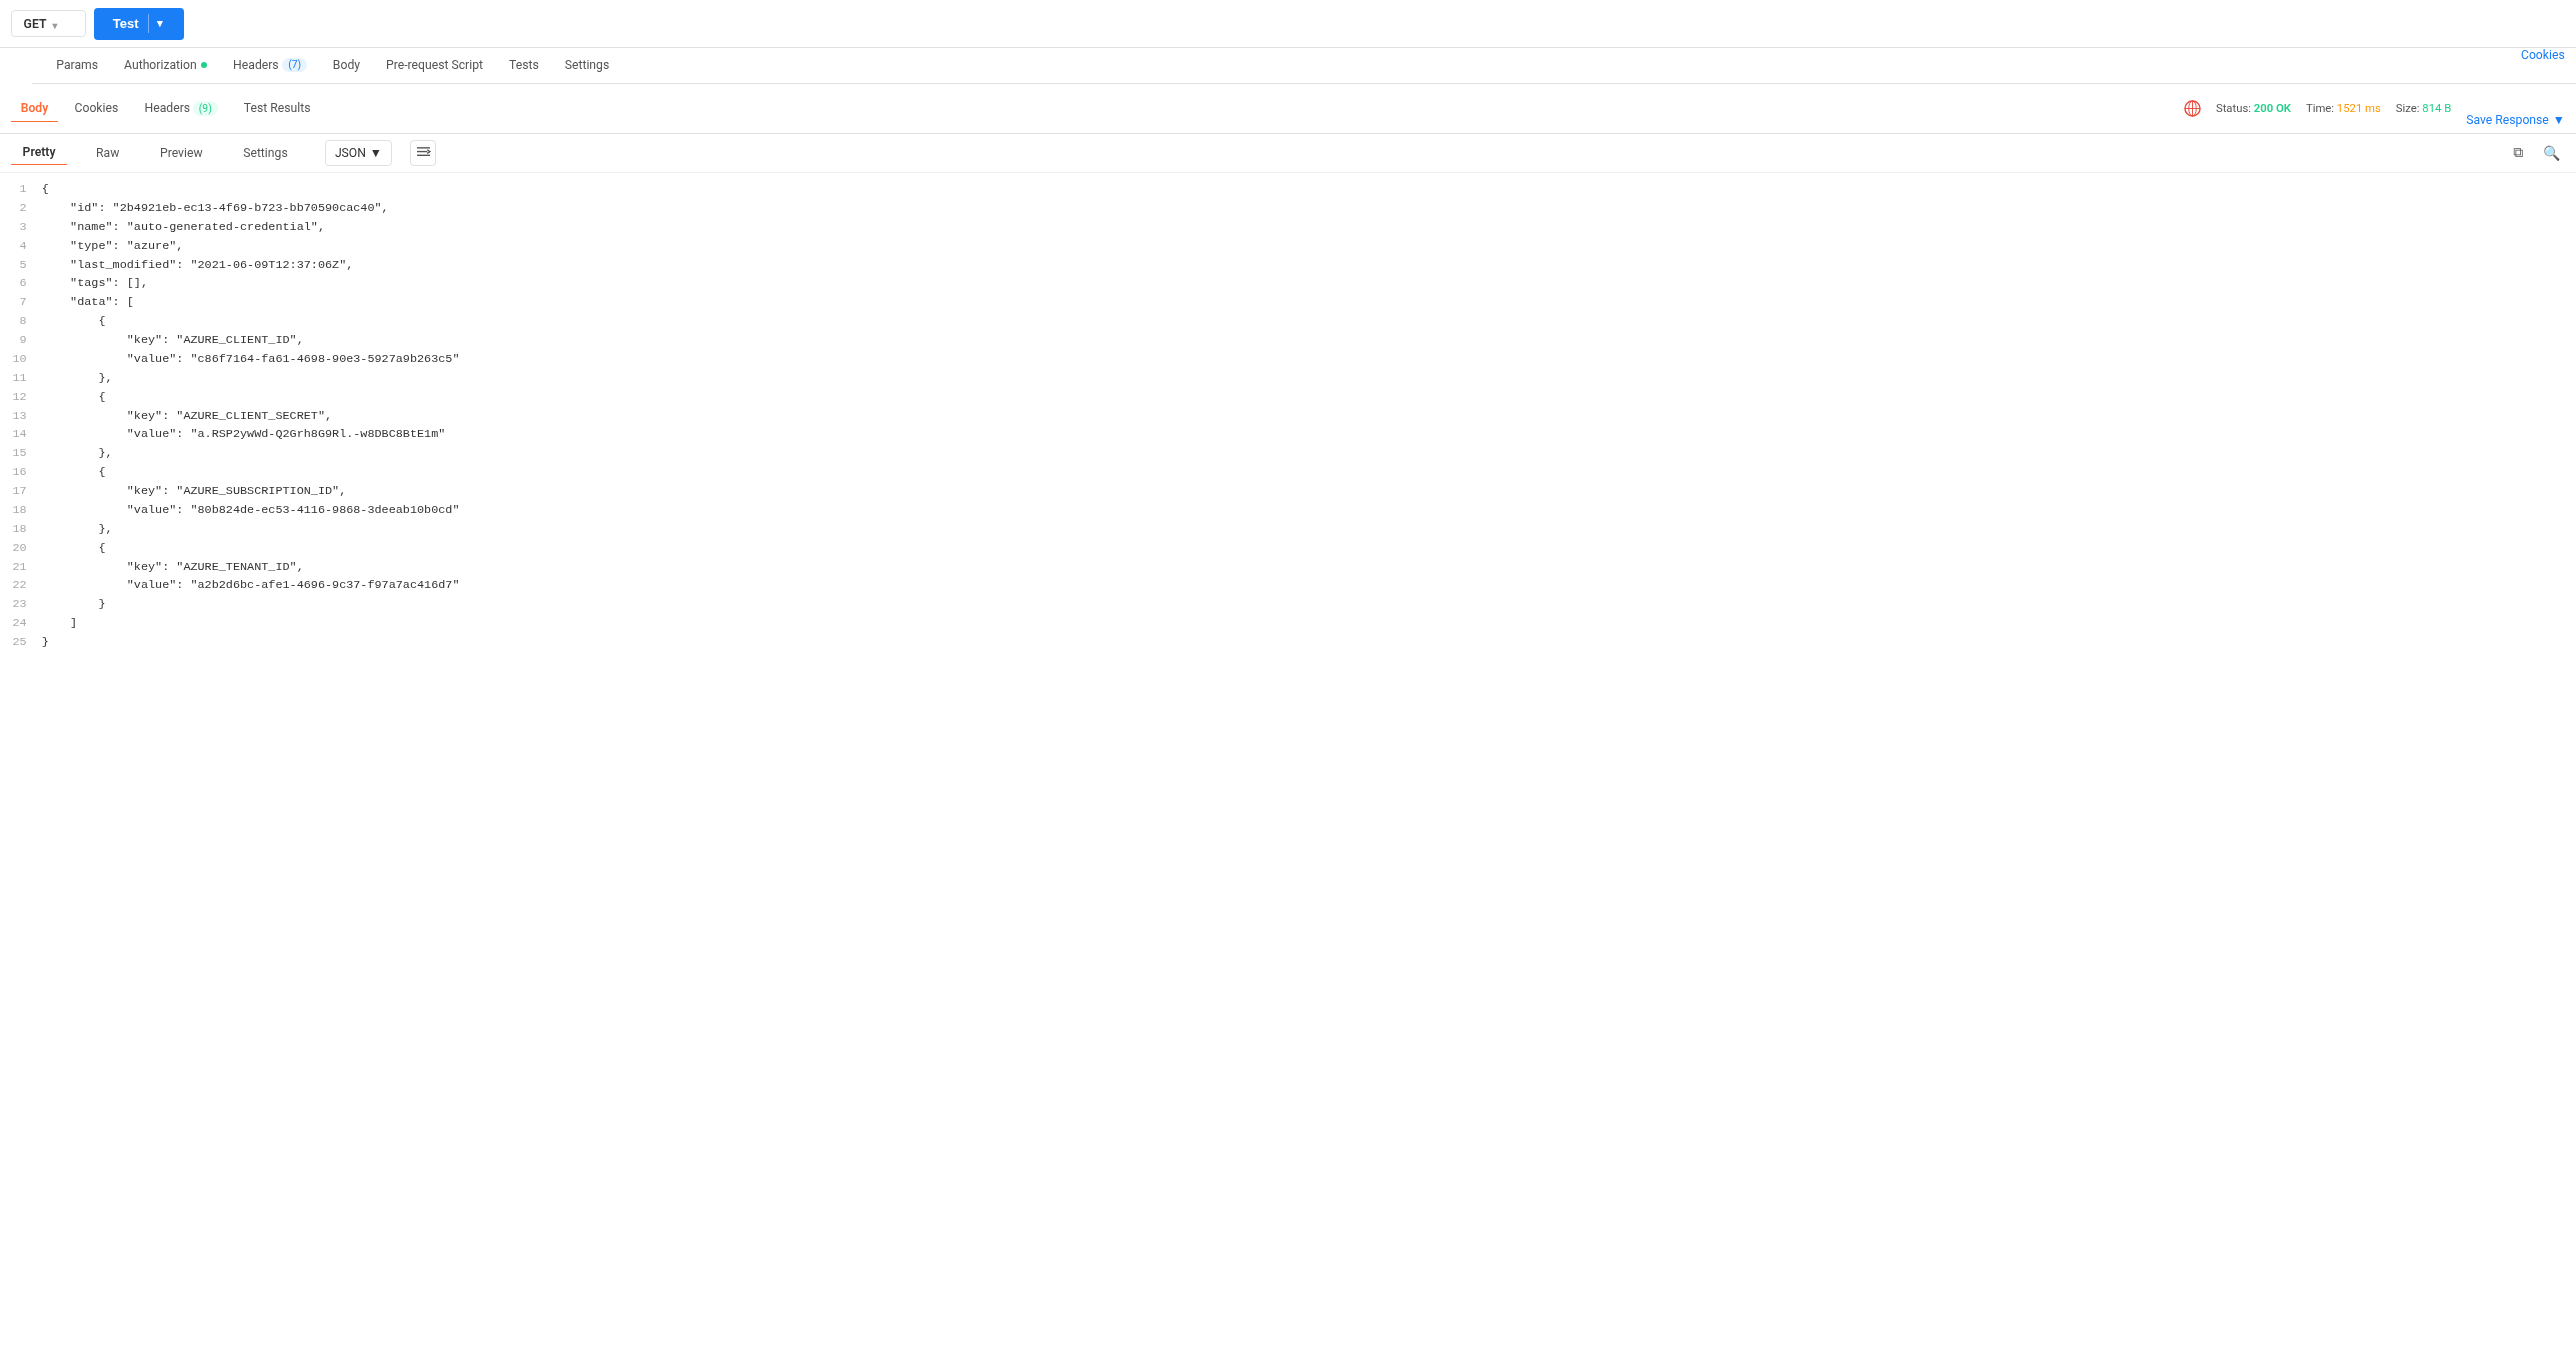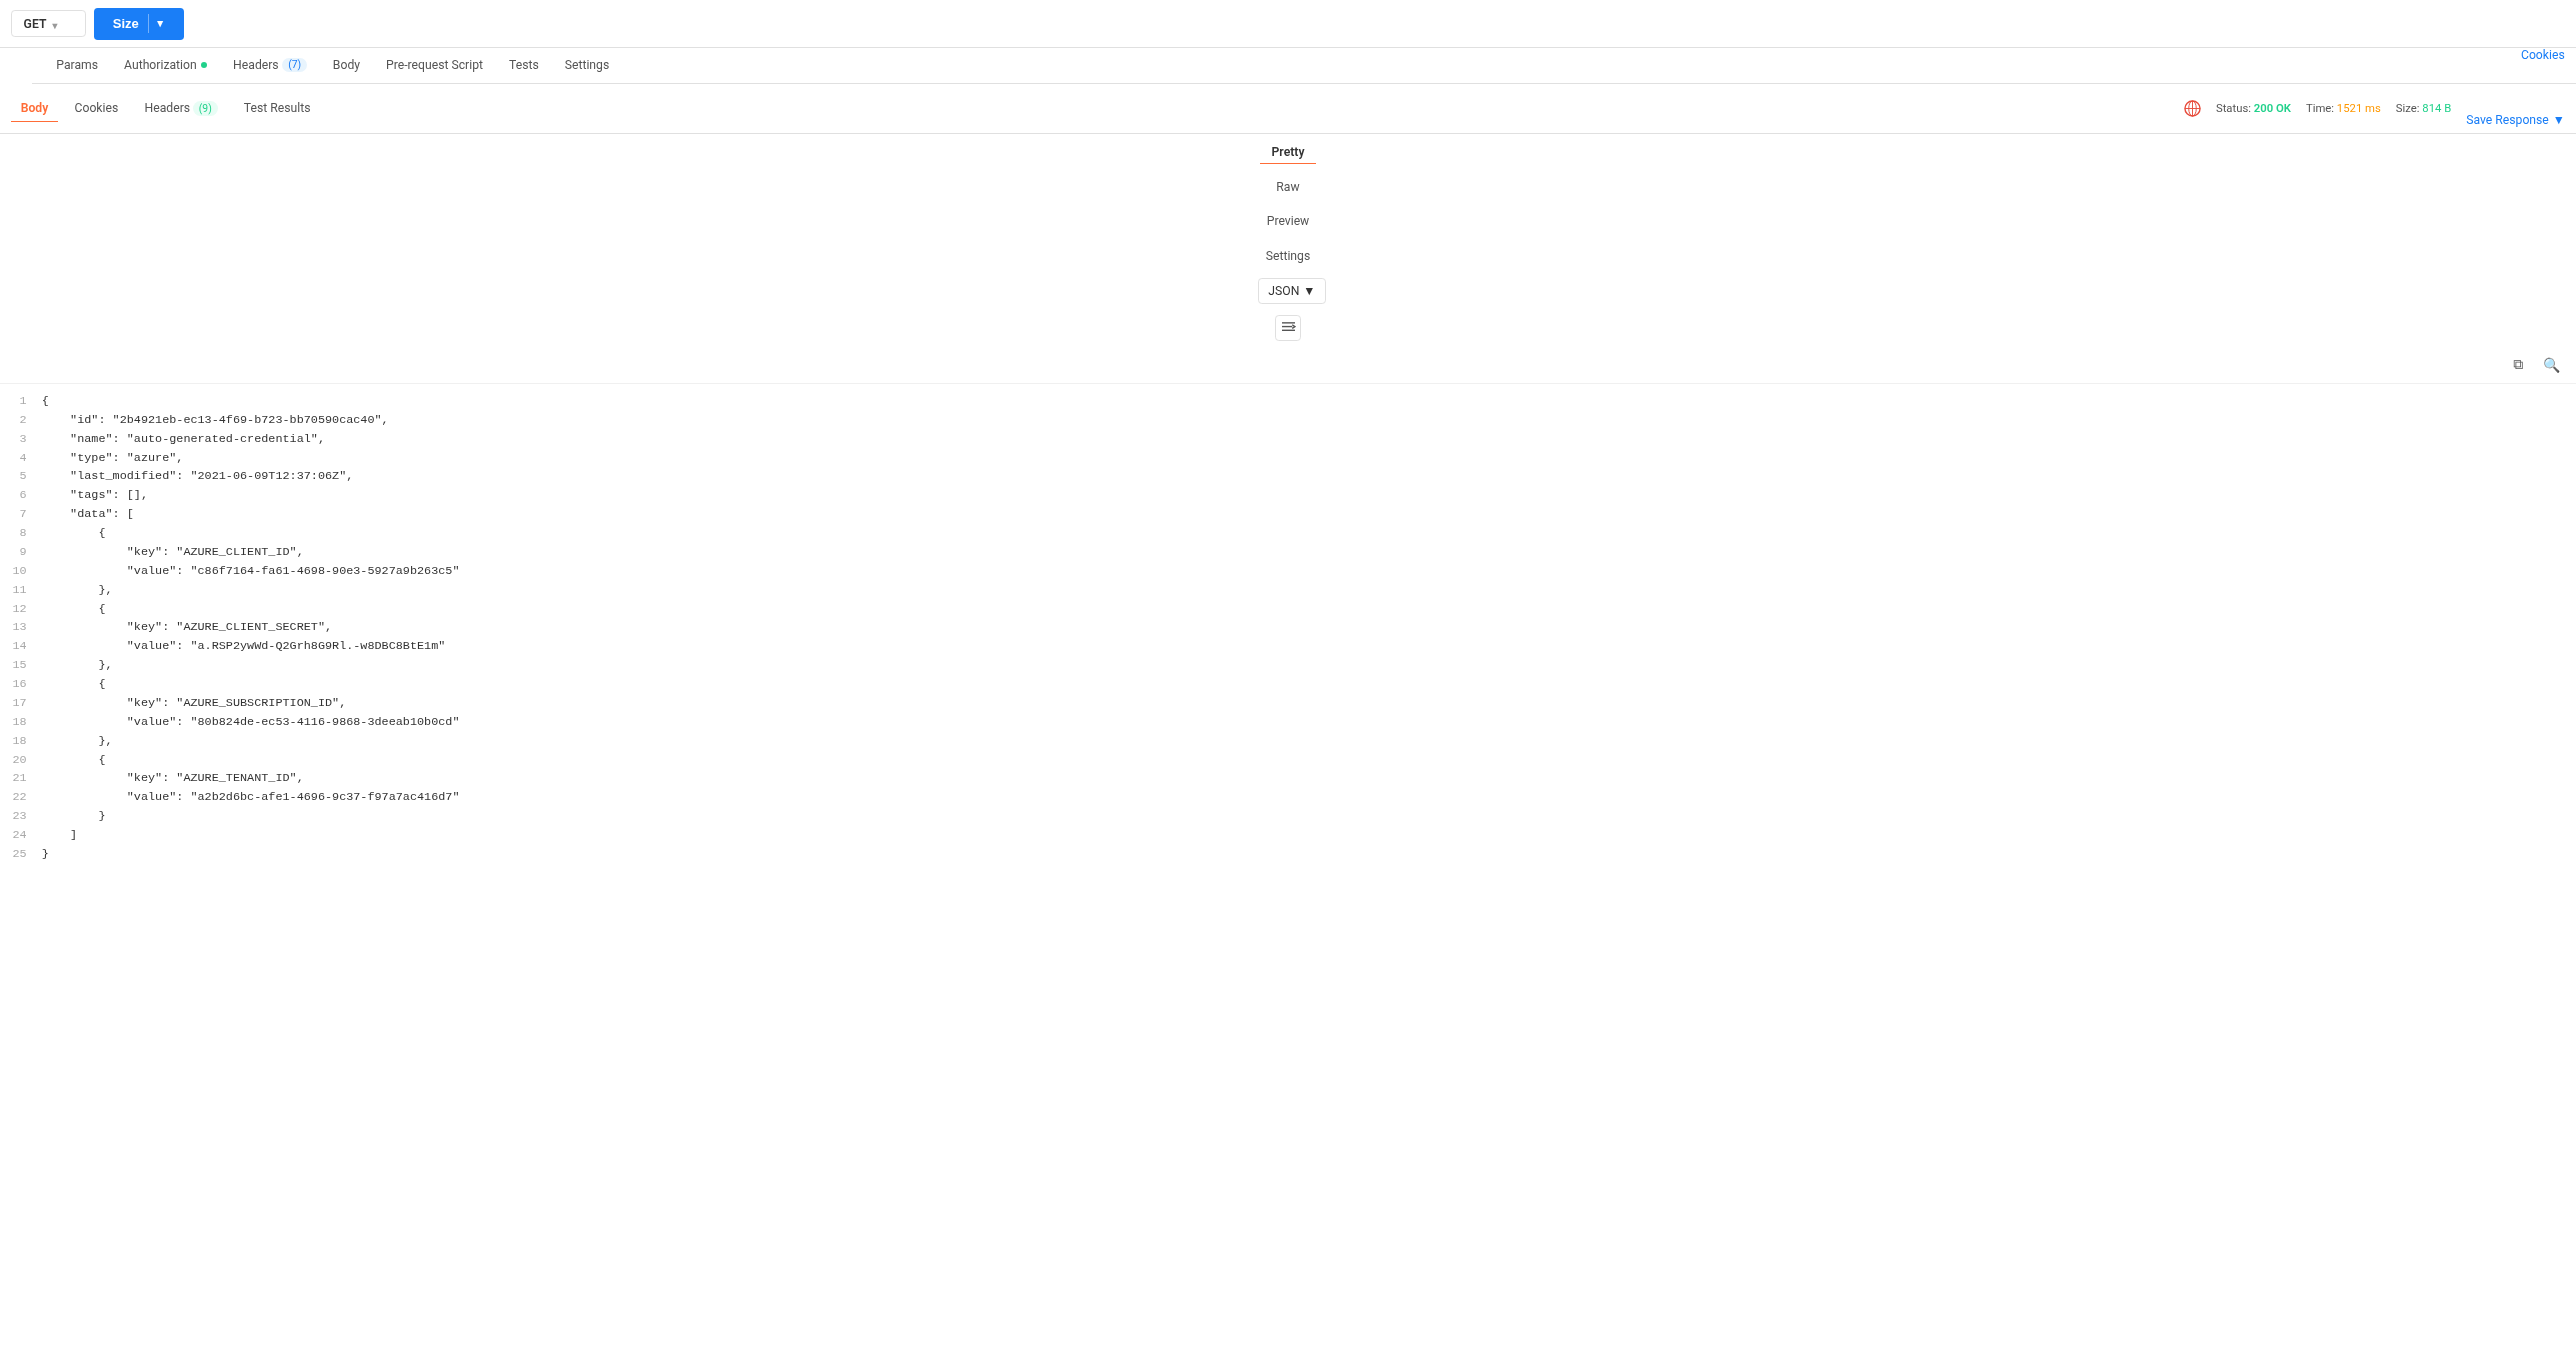--- a/index.html
+++ b/index.html
@@ -157,22 +157,21 @@
       margin-top: 24px;
     }
 
     
     .format-bar {
       display: flex;
       align-items: center;
       padding: 5.7px 11.3px;
       border-bottom: 0.9px solid #f0f0f0;
       background: #fff;
-      gap: 11px;
-      flex-direction: column;
+      gap: 18px;
     }
     .fmt-tab {
       padding: 4.7px 11.3px;
       font-size: 12.2px;
       color: #555;
       cursor: pointer;
       border-radius: 3.8px;
     }
     .fmt-tab.active {
       background: #fff;
@@ -266,21 +265,21 @@
   </style>
 </head>
 <body>
 
 <div class="url-bar">
   <div class="method-select">
     <span>GET</span>
     <span class="chevron">▼</span>
   </div>
   <button class="send-button">
-    <span>Size</span>
+    <span>Test</span>
     <div class="send-chevron"></div>
     <span class="arrow">▼</span>
   </button>
 </div>
 
 <div class="request-tabs">
   <div class="req-tab">
     <span>Params</span>
   </div>
   <div class="req-tab">

